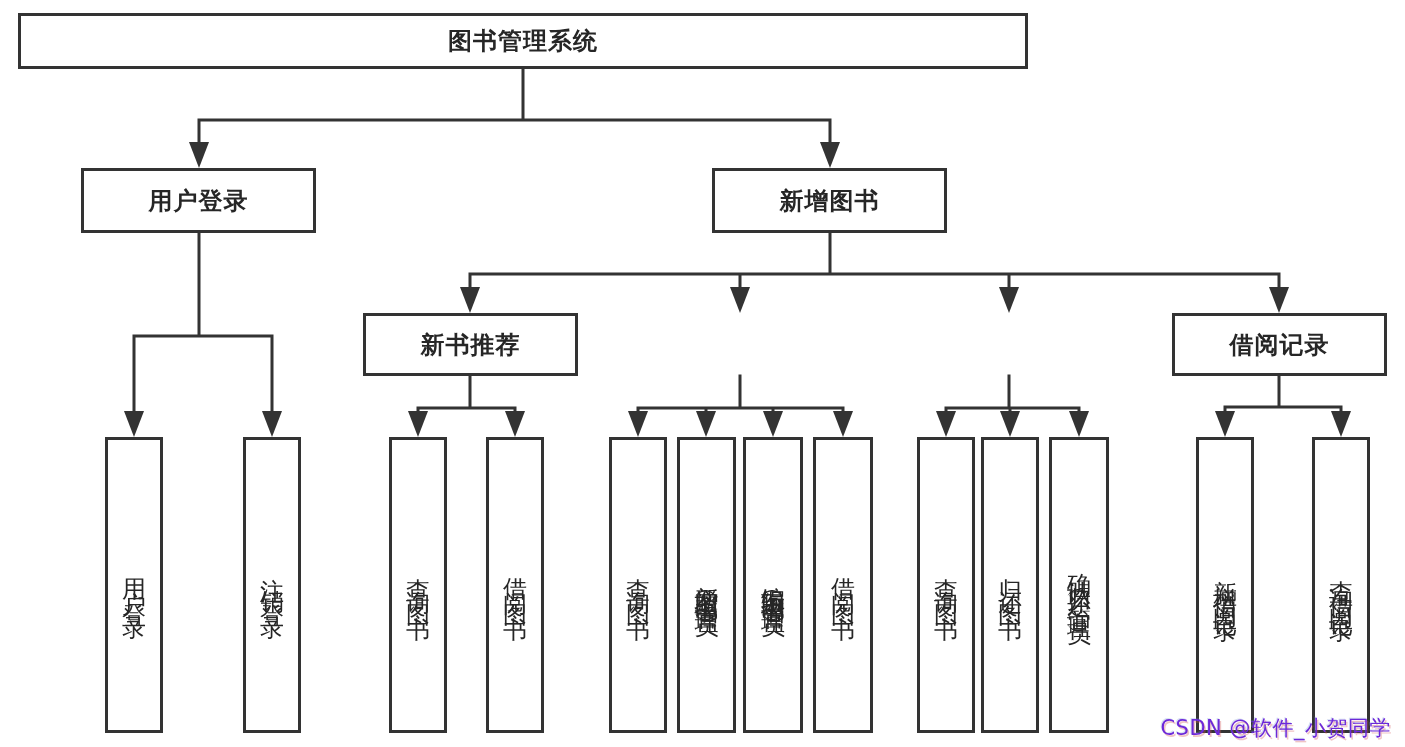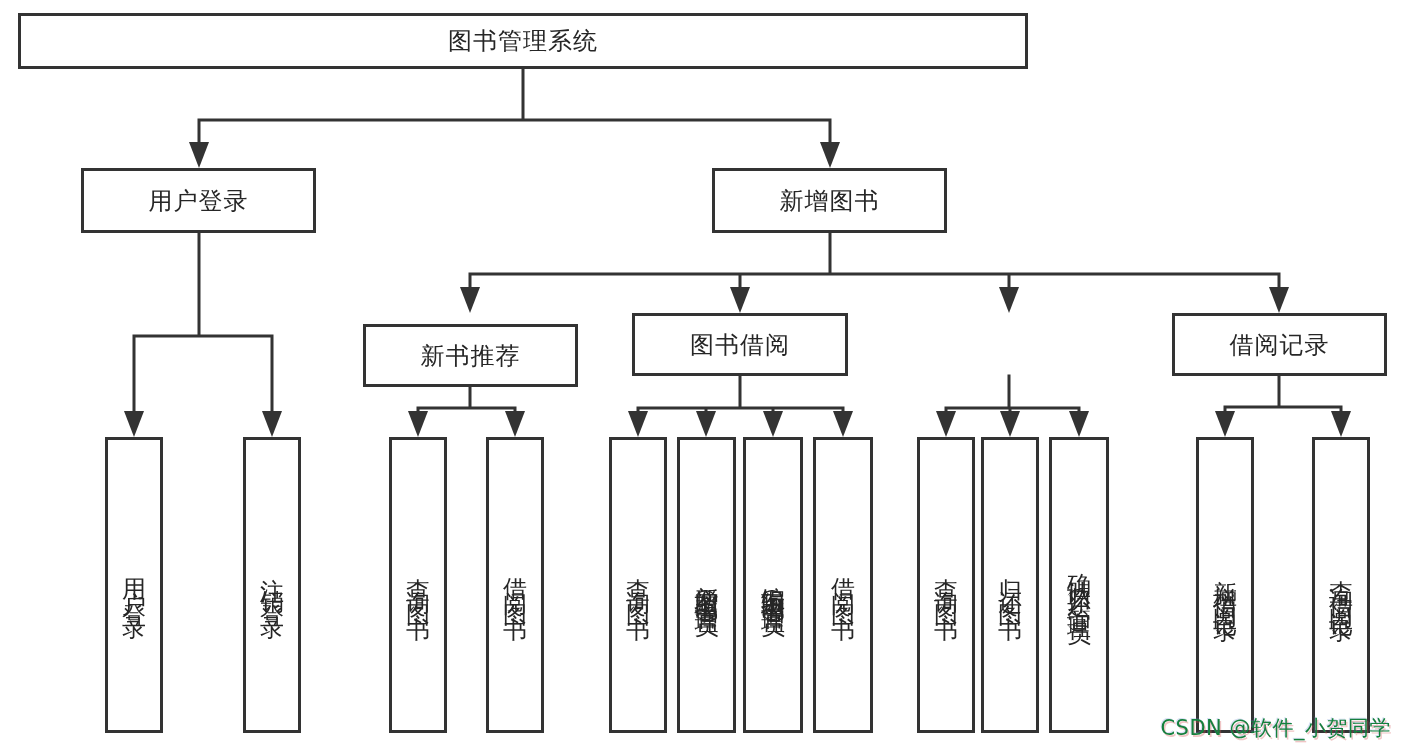--- a/index.html
+++ b/index.html
@@ -26,37 +26,37 @@
     background: #ffffff;
     border: 3px solid #333333;
     display: flex;
     align-items: center;
     justify-content: center;
     color: #262626;
     font-size: 24px;
     line-height: 1;
     text-align: center;
   }
-  .hlabel { letter-spacing: 1px; white-space: nowrap; }
+  .hlabel { letter-spacing: 1px; white-space: nowrap; font-weight: bold; }
   .vtext {
     writing-mode: vertical-rl;
     text-orientation: mixed;
     line-height: 1;
     white-space: nowrap;
   }
   .v4  { letter-spacing: 13px; }
   .v6  { letter-spacing: 8px;  }
   .v9  { letter-spacing: 7px;  }
   .v10 { letter-spacing: 4px;  }
 
   
   #n-root        { left: 18px;   top: 13px;  width: 1010px; height: 56px; }
   #n-user-login  { left: 81px;   top: 168px; width: 235px;  height: 65px; }
   #n-book-mgmt   { left: 712px;  top: 168px; width: 235px;  height: 65px; }
-  #n-new-rec     { left: 363px;  top: 313px; width: 215px;  height: 63px; margin-top: 11px; }
+  #n-new-rec     { left: 363px;  top: 313px; width: 215px;  height: 63px; }
   #n-borrow      { left: 632px;  top: 313px; width: 216px;  height: 63px; }
   #n-current     { left: 902px;  top: 313px; width: 214px;  height: 63px; }
   #n-record      { left: 1172px; top: 313px; width: 215px;  height: 63px; }
   .leaf          { top: 437px;   height: 296px; }
   #n-a1 { left: 105px;  width: 58px; }
   #n-a2 { left: 243px;  width: 58px; }
   #n-b1 { left: 389px;  width: 58px; }
   #n-b2 { left: 486px;  width: 58px; }
   #n-c1 { left: 609px;  width: 58px; }
   #n-c2 { left: 677px;  width: 59px; }
@@ -66,21 +66,21 @@
   #n-d2 { left: 981px;  width: 58px; }
   #n-d3 { left: 1049px; width: 60px; }
   #n-e1 { left: 1196px; width: 58px; }
   #n-e2 { left: 1312px; width: 58px; }
 
   .watermark {
     position: absolute;
     right: 14px;
     top: 714px;
     font-size: 21px;
-    color: #15803d;
+    color: #6d28d9;
     letter-spacing: 0.5px;
     white-space: nowrap;
     text-shadow: 1.5px 1.5px 0 rgba(210, 90, 90, 0.35), -1px -1px 0 rgba(120, 150, 215, 0.3);
     z-index: 5;
   }
 </style>
 </head>
 <body>
 
 <div class="canvas">
@@ -135,23 +135,20 @@
   <div class="box" id="n-user-login">
     <span class="hlabel">用户登录</span>
   </div>
   <div class="box" id="n-book-mgmt">
     <span class="hlabel">新增图书</span>
   </div>
 
   <div class="box" id="n-new-rec">
     <span class="hlabel">新书推荐</span>
   </div>
-  <div class="box" id="n-borrow">
-    <span class="hlabel">图书借阅</span>
-  </div>
   <div class="box" id="n-record">
     <span class="hlabel">借阅记录</span>
   </div>
 
   <div class="box leaf" id="n-a1">
     <span class="vtext v4">用户登录</span>
   </div>
   <div class="box leaf" id="n-a2">
     <span class="vtext v4">注销登录</span>
   </div>

